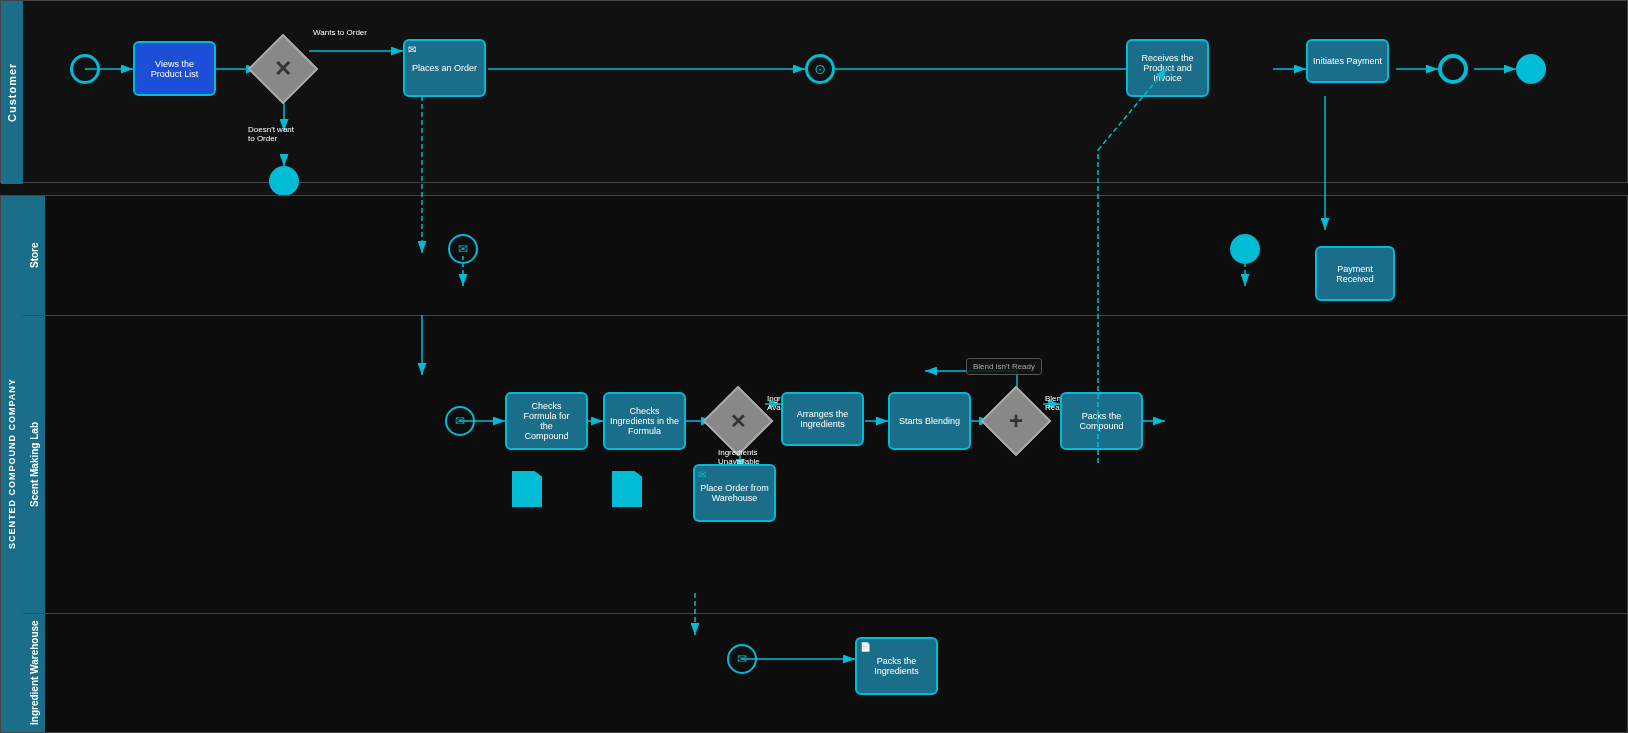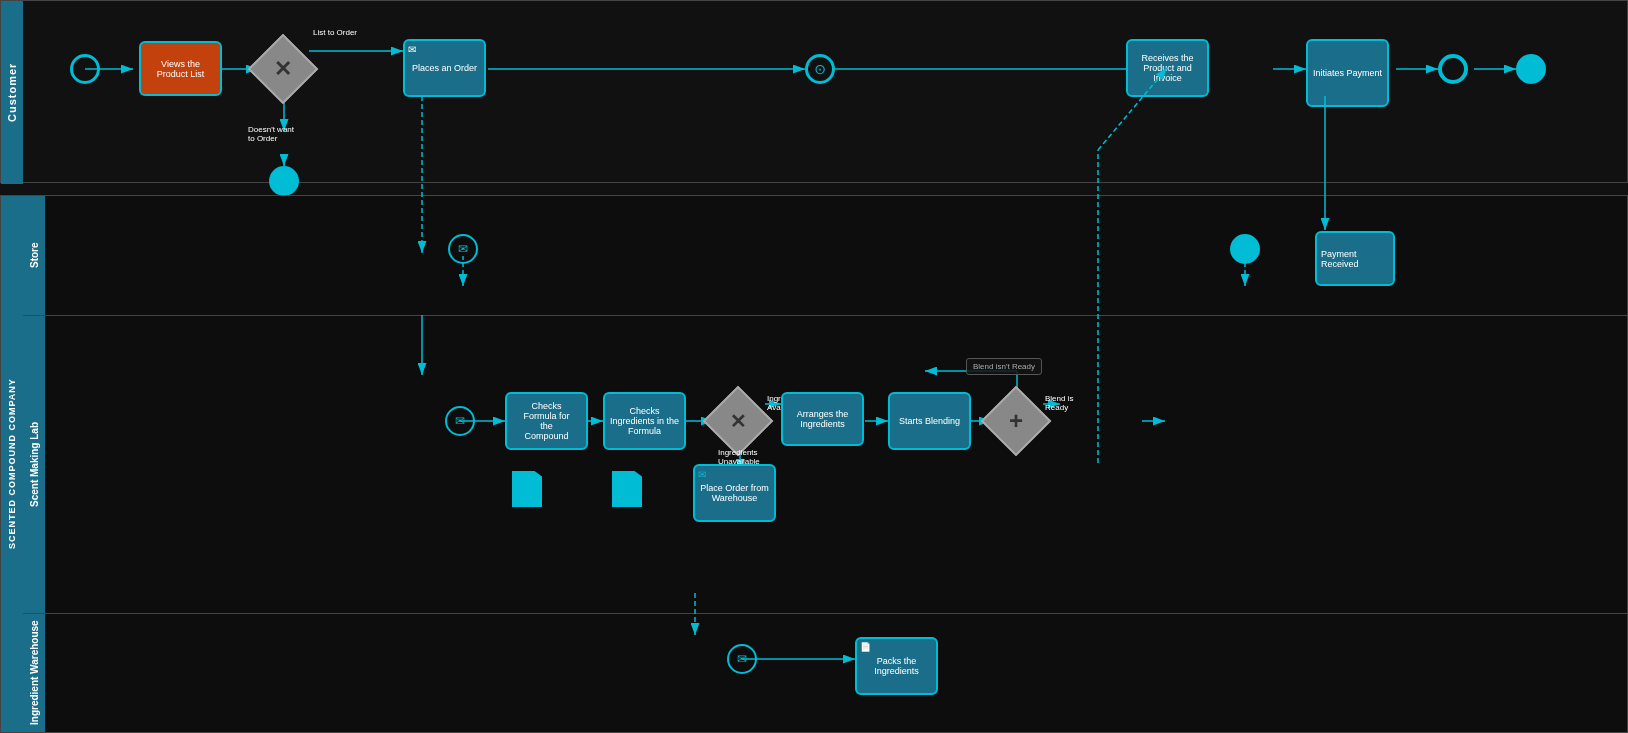--- a/index.html
+++ b/index.html
@@ -61,30 +61,30 @@
             <polygon points="0 0, 8 3, 0 6" fill="#00bcd4"></polygon>
           </marker>
         </defs>
       </svg>
 
       <div style="position:absolute; left:47px; top:53px;">
         <div style="width:30px;height:30px;border-radius:50%;border:3px solid #00bcd4;background:transparent;"></div>
       </div>
 
       <div style="position:absolute; left:110px; top:40px;">
-        <div style="width:83px;height:55px;background:#c2410c;border:2px solid #00bcd4;border-radius:6px;display:flex;align-items:center;justify-content:center;text-align:center;color:white;font-size:9px;padding:4px;margin-left:6px;">
+        <div style="width:83px;height:55px;background:#1d4ed8;border:2px solid #00bcd4;border-radius:6px;display:flex;align-items:center;justify-content:center;text-align:center;color:white;font-size:9px;padding:4px;">
           <span>Views the Product List</span>
         </div>
       </div>
 
       <div style="position:absolute; left:235px; top:43px;">
         <div style="width:50px;height:50px;background:#888;transform:rotate(45deg);border:2px solid #aaa;display:flex;align-items:center;justify-content:center;">
           <span style="transform:rotate(-45deg);color:#333;font-size:22px;font-weight:bold;">✕</span>
         </div>
-        <div style="position:absolute;top:-16px;left:55px;color:white;font-size:8px;white-space:nowrap;">List to Order</div>
+        <div style="position:absolute;top:-16px;left:55px;color:white;font-size:8px;white-space:nowrap;">Wants to Order</div>
         <div style="position:absolute;top:55px;left:-10px;color:white;font-size:8px;white-space:nowrap;margin-top:26px;">Doesn't want<br>to Order</div>
       </div>
 
       <div style="position:absolute; left:380px; top:38px;">
         <div style="width:83px;height:58px;background:#1a6e8a;border:2px solid #00bcd4;border-radius:6px;display:flex;flex-direction:column;align-items:center;justify-content:center;text-align:center;color:white;font-size:9px;padding:4px;position:relative;">
           <div style="position:absolute;top:3px;left:3px;font-size:10px;">✉</div>
           <span>Places an Order</span>
         </div>
       </div>
 
@@ -94,21 +94,21 @@
         </div>
       </div>
 
       <div style="position:absolute; left:1103px; top:38px;border-radius:20px;">
         <div style="width:83px;height:58px;background:#1a6e8a;border:2px solid #00bcd4;border-radius:6px;display:flex;align-items:center;justify-content:center;text-align:center;color:white;font-size:9px;padding:4px;">
           <span>Receives the Product and Invoice</span>
         </div>
       </div>
 
       <div style="position:absolute; left:1283px; top:38px;">
-        <div style="width:83px;height:68px;background:#1a6e8a;border:2px solid #00bcd4;border-radius:6px;display:flex;align-items:center;justify-content:center;text-align:center;color:white;font-size:9px;padding:4px;">
+        <div style="width:83px;height:44px;background:#1a6e8a;border:2px solid #00bcd4;border-radius:6px;display:flex;align-items:center;justify-content:center;text-align:center;color:white;font-size:9px;padding:4px;">
           <span>Initiates Payment</span>
         </div>
       </div>
 
       <div style="position:absolute; left:1415px; top:53px;">
         <div style="width:30px;height:30px;border-radius:50%;border:4px solid #00bcd4;background:transparent;"></div>
       </div>
 
       <div style="position:absolute; left:1493px; top:53px;">
         <div style="width:30px;height:30px;border-radius:50%;background:#00bcd4;border:4px solid #00bcd4;"></div>
@@ -150,21 +150,21 @@
             <div style="width:30px;height:30px;border-radius:50%;border:2px solid #00bcd4;background:transparent;display:flex;align-items:center;justify-content:center;">
               <span style="color:#00bcd4;font-size:12px;">✉</span>
             </div>
           </div>
 
           <div style="position:absolute; left:1185px; top:38px;">
             <div style="width:30px;height:30px;border-radius:50%;background:#00bcd4;border:3px solid #00bcd4;"></div>
           </div>
 
           <div style="position:absolute; left:1270px; top:35px;">
-            <div style="width:80px;height:55px;background:#1a6e8a;border:2px solid #00bcd4;border-radius:6px;display:flex;align-items:center;justify-content:center;color:white;font-size:9px;padding:4px;">
+            <div style="width:80px;height:55px;background:#1a6e8a;border:2px solid #00bcd4;border-radius:6px;display:flex;align-items:center;justify-content:center;text-align:center;color:white;font-size:9px;padding:4px;margin-top:15px;">
               <span>Payment Received</span>
             </div>
           </div>
 
         </div>
       </div>
 
       <div style="position:relative; height:298px; border-bottom:1px solid #444;">
         <div style="position:absolute;left:0;top:0;width:22px;height:100%;background:#1a6e8a;display:flex;align-items:center;justify-content:center;writing-mode:vertical-rl;transform:rotate(180deg);color:white;font-size:10px;font-weight:bold;">
           <span>Scent Making Lab</span>
@@ -239,20 +239,25 @@
 
           <div style="position:absolute; left:946px; top:80px;">
             <div style="width:50px;height:50px;background:#888;transform:rotate(45deg);border:2px solid #aaa;display:flex;align-items:center;justify-content:center;">
               <span style="transform:rotate(-45deg);color:#333;font-size:24px;font-weight:bold;">+</span>
             </div>
             <div style="position:absolute;top:-2px;left:54px;color:white;font-size:8px;white-space:nowrap;">Blend is<br>Ready</div>
 
             <div style="position:absolute;top:-38px;left:-25px;background:rgba(20,20,20,0.85);border:1px solid #555;color:#aaa;font-size:8px;padding:3px 6px;border-radius:3px;white-space:nowrap;">Blend isn't Ready</div>
           </div>
 
+          <div style="position:absolute; left:1015px; top:76px;">
+            <div style="width:83px;height:58px;background:#1a6e8a;border:2px solid #00bcd4;border-radius:6px;display:flex;align-items:center;justify-content:center;text-align:center;color:white;font-size:9px;padding:4px;">
+              <span>Packs the Compound</span>
+            </div>
+          </div>
 
           <div style="position:absolute; left:467px; top:155px;">
             <div style="width:30px;height:36px;background:#00bcd4;clip-path:polygon(0 0,75% 0,100% 15%,100% 100%,0 100%);"></div>
           </div>
           <div style="position:absolute; left:567px; top:155px;">
             <div style="width:30px;height:36px;background:#00bcd4;clip-path:polygon(0 0,75% 0,100% 15%,100% 100%,0 100%);"></div>
           </div>
 
           <div style="position:absolute; left:648px; top:148px;">
             <div style="width:83px;height:58px;background:#1a6e8a;border:2px solid #00bcd4;border-radius:6px;display:flex;flex-direction:column;align-items:center;justify-content:center;text-align:center;color:white;font-size:9px;padding:4px;position:relative;">

